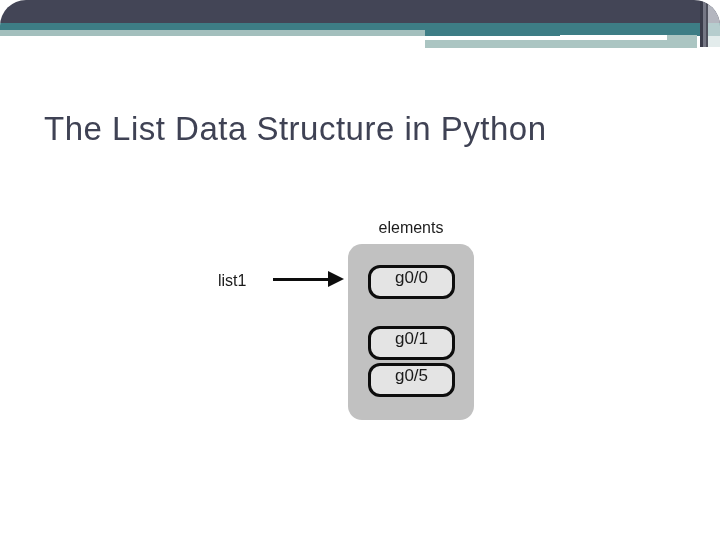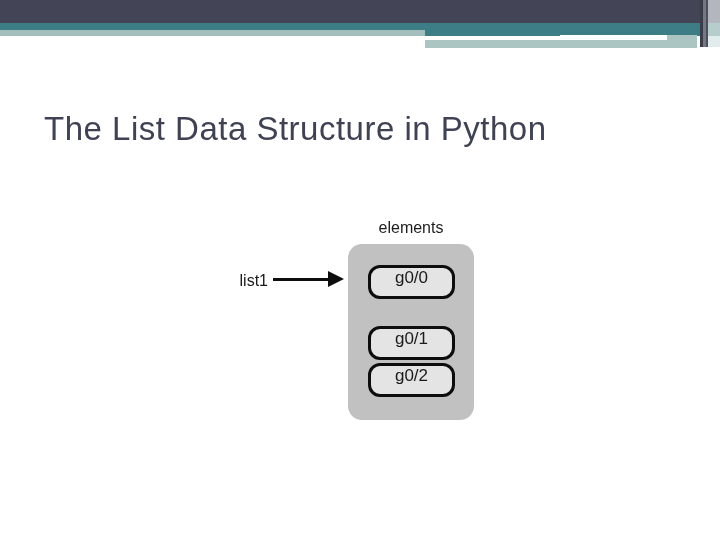--- a/index.html
+++ b/index.html
@@ -3,20 +3,21 @@
 <meta charset="utf-8">
 <style>
   html, body { margin: 0; padding: 0; background: #ffffff; }
   .slide {
     position: relative;
     width: 720px;
     height: 540px;
     background: #ffffff;
     overflow: hidden;
     font-family: "Liberation Sans", sans-serif;
+    border-radius: 26px;
   }
 
   
   .bar { position: absolute; }
   .bar-dark   { left: 0;   top: 0;  width: 720px; height: 23px; background: #434556; }
   .bar-teal   { left: 0;   top: 23px; width: 720px; height: 7px;  background: #3d7d85; }
   .bar-teal-thick { left: 425px; top: 23px; width: 277px; height: 13px; background: #3d7d85; }
   .bar-sage-left  { left: 0;   top: 30px; width: 425px; height: 6px;  background: #a3bfbd; }
   .bar-white-notch{ left: 560px; top: 35px; width: 107px; height: 5px; background: #ffffff; }
   .bar-sage-mid   { left: 425px; top: 40px; width: 272px; height: 8px; background: #abc5c2; }
@@ -83,21 +84,20 @@
   }
   .element-box.b0 { top: 265px; }
   .element-box.b1 { top: 326px; }
   .element-box.b2 { top: 363px; }
 
   .pointer-label {
     position: absolute;
     left: 218px;
     top: 272px;
     width: 50px;
-    text-align: right;
     font-size: 16px;
     color: #1a1a1a;
   }
 
   .arrow-line {
     position: absolute;
     left: 273px;
     top: 278px;
     width: 56px;
     height: 3px;
@@ -147,18 +147,18 @@
     <div class="arrow-line"></div>
     <div class="arrow-head"></div>
 
     <div class="element-box b0">
       <span>g0/0</span>
     </div>
     <div class="element-box b1">
       <span>g0/1</span>
     </div>
     <div class="element-box b2">
-      <span>g0/2</span>
+      <span>g0/5</span>
     </div>
 
   </div>
 
 </div>
 
 </body></html>

